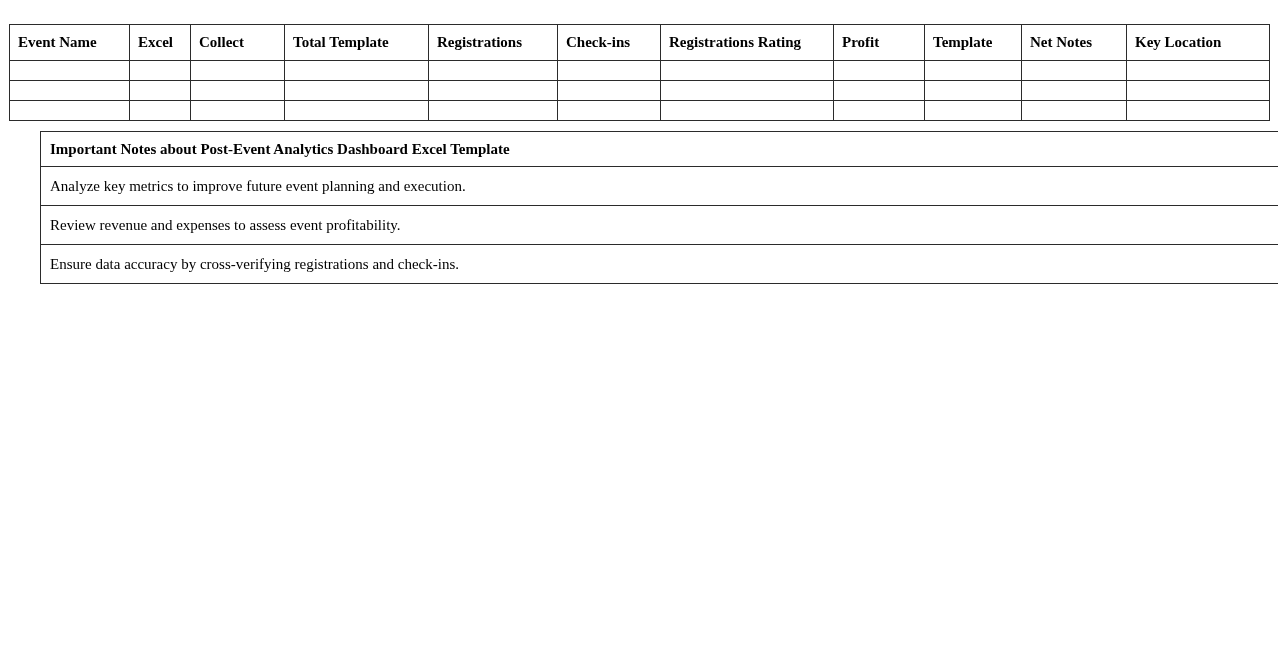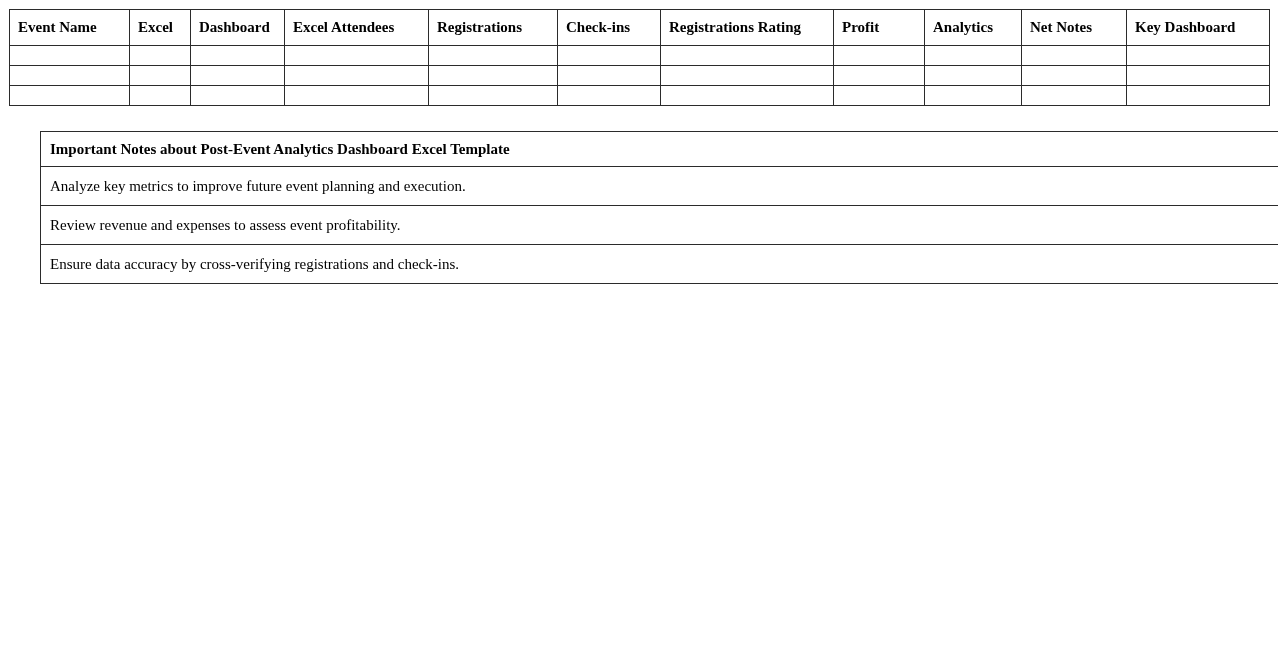--- a/index.html
+++ b/index.html
@@ -19,21 +19,21 @@
     position: relative;
     width: 1278px;
     height: 650px;
     background: #ffffff;
   }
 
   
   .event-table {
     position: absolute;
     left: 9px;
-    top: 9px;
+    top: 24px;
     width: 1260px;
     border-collapse: collapse;
     table-layout: fixed;
     background: #ffffff;
   }
   .event-table th,
   .event-table td {
     border: 1px solid #2b2b2b;
     padding: 0;
     vertical-align: middle;
@@ -104,29 +104,29 @@
       <col class="col-satisfaction">
       <col class="col-revenue">
       <col class="col-expenses">
       <col class="col-netprofit">
       <col class="col-takeaways">
     </colgroup>
     <thead>
       <tr>
         <th>Event Name</th>
         <th>Excel</th>
-        <th>Dashboard</th>
-        <th>Excel Attendees</th>
+        <th>Collect</th>
+        <th>Total Template</th>
         <th>Registrations</th>
         <th>Check-ins</th>
         <th>Registrations Rating</th>
         <th>Profit</th>
-        <th>Analytics</th>
+        <th>Template</th>
         <th>Net Notes</th>
-        <th>Key Dashboard</th>
+        <th>Key Location</th>
       </tr>
     </thead>
     <tbody>
       <tr>
         <td></td>
         <td></td>
         <td></td>
         <td></td>
         <td></td>
         <td></td>

